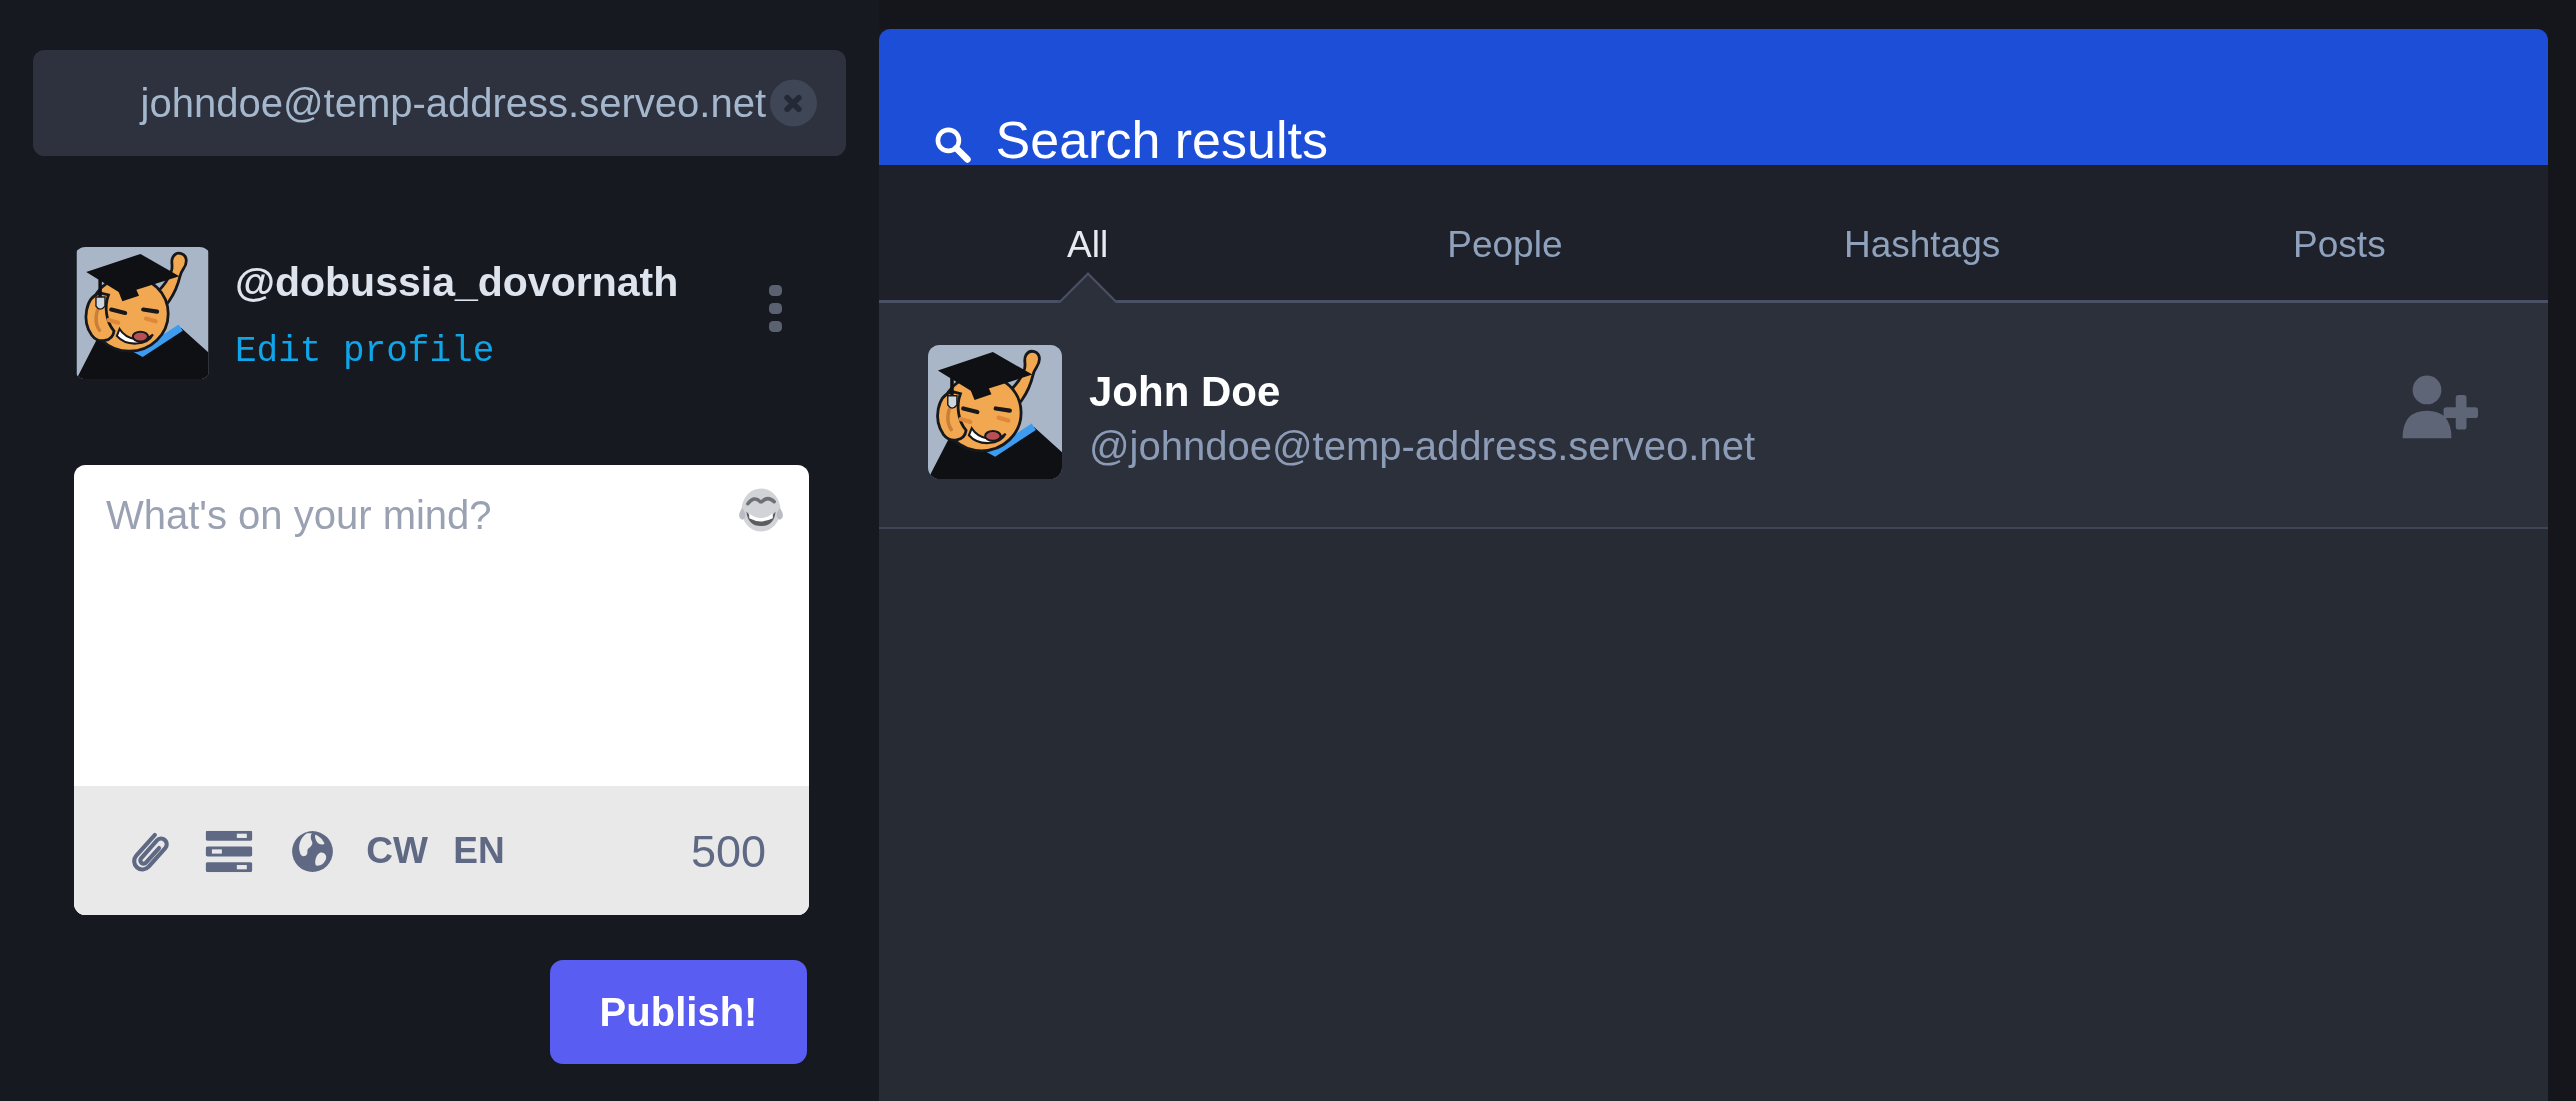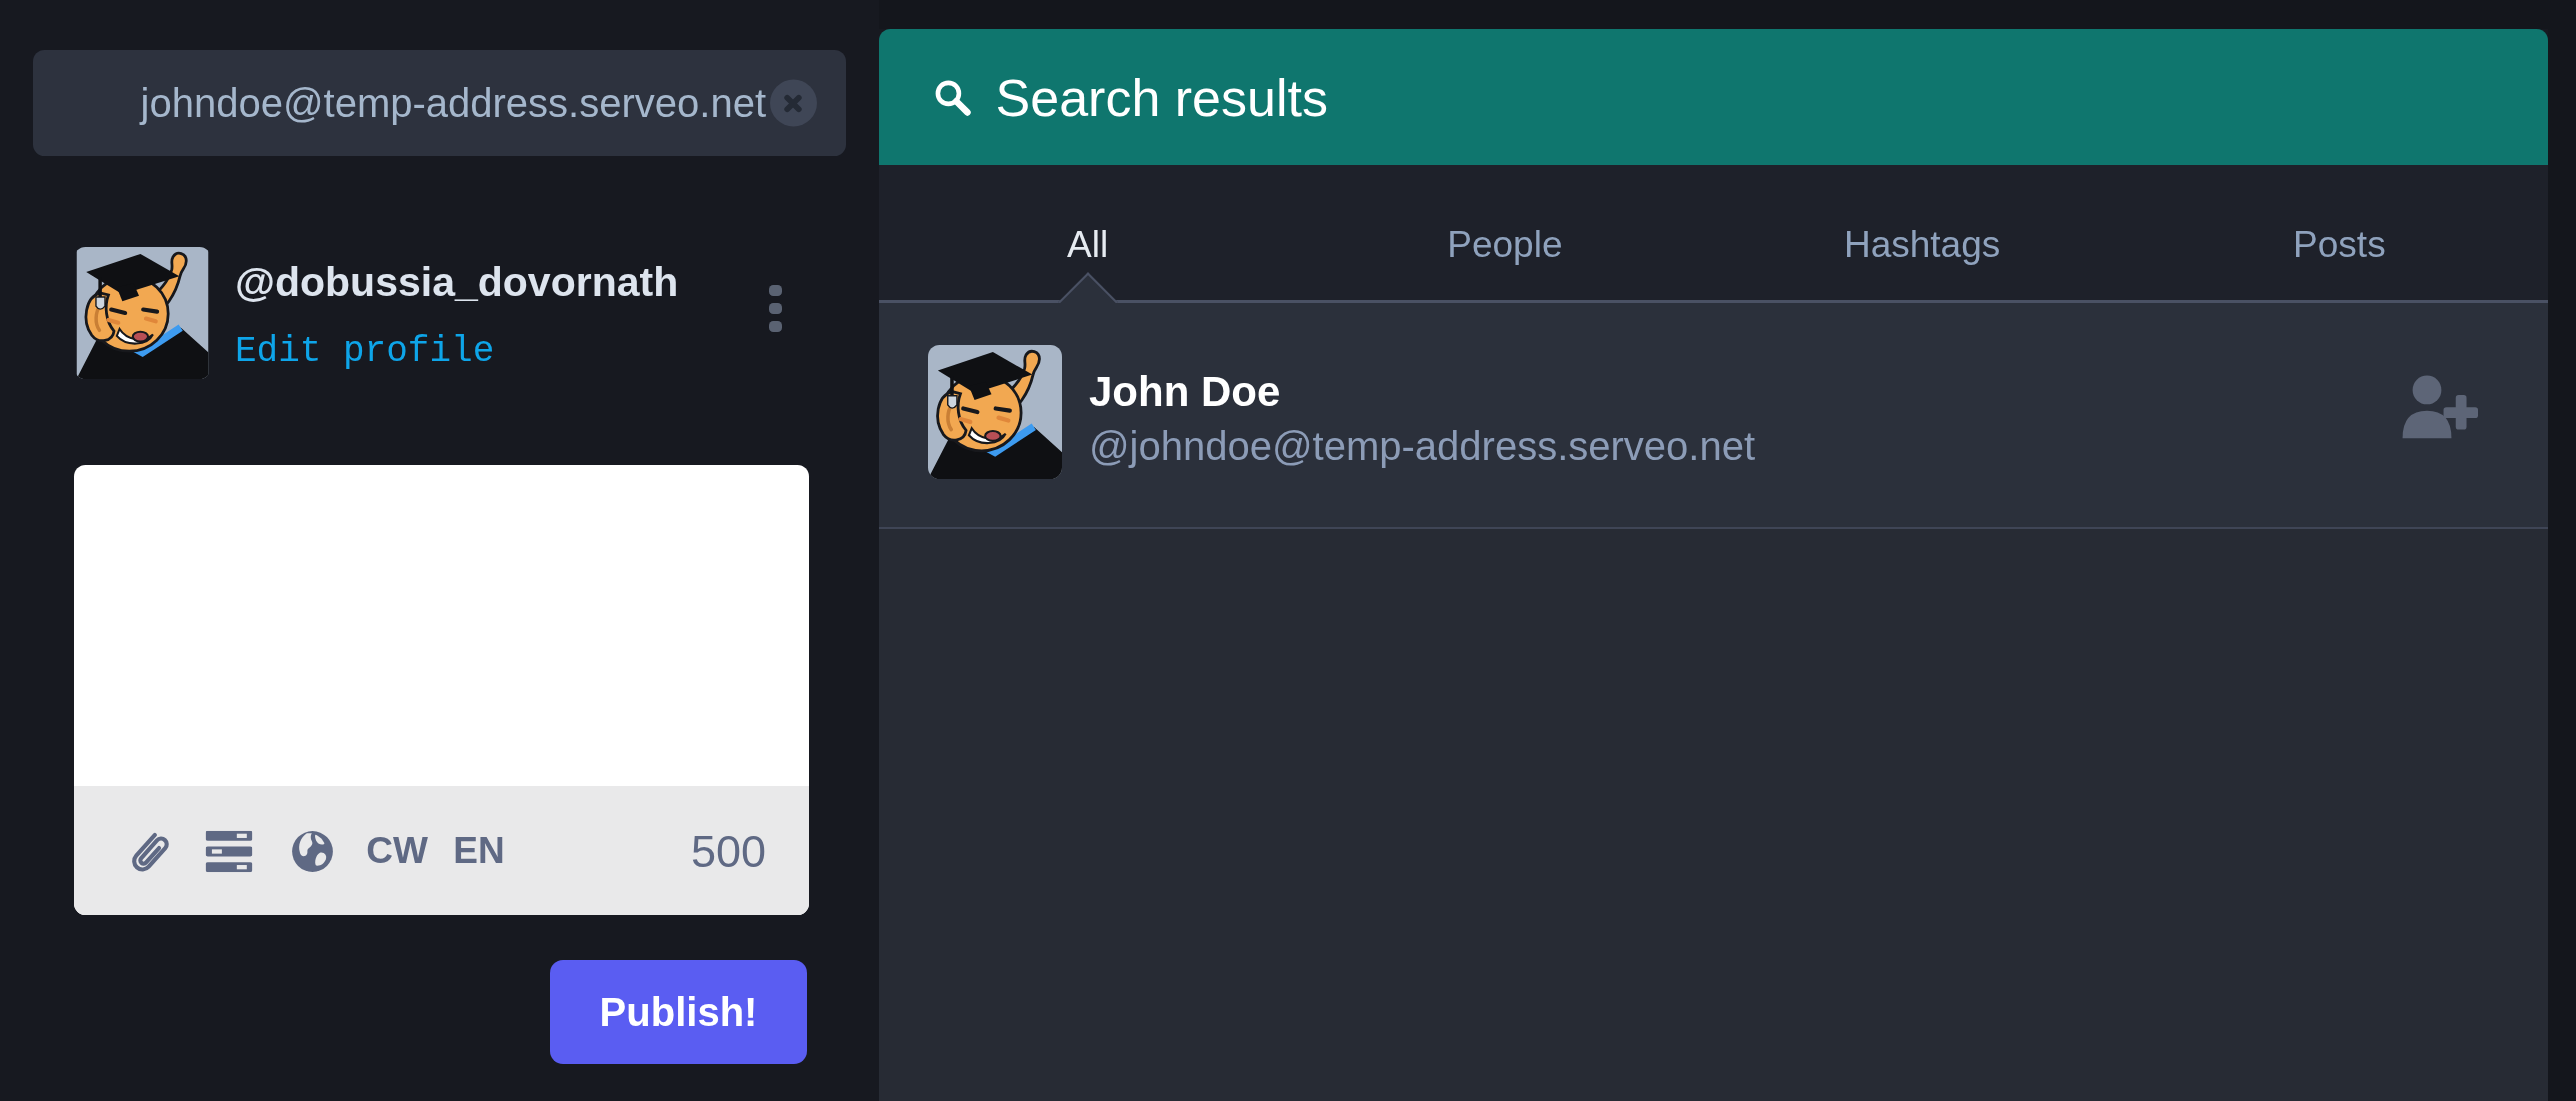--- a/index.html
+++ b/index.html
@@ -77,22 +77,22 @@
   .publish-btn{
     position:absolute;left:550px;top:960px;width:257px;height:104px;
     border-radius:13px;background:#5a5df2;border:none;cursor:pointer;
     color:#ffffff;font-size:40px;font-weight:bold;font-family:inherit;
   }
   
   .right-panel{position:absolute;left:879px;top:0;width:1669px;height:1101px;}
   .panel-top-strip{position:absolute;left:0;top:0;width:100%;height:29px;background:#14161c;}
   .right-gutter{position:absolute;left:2548px;top:0;width:28px;height:1101px;background:#14161c;}
   .panel-header{
-    position:absolute;left:0;top:29px;width:100%;height:137px;background:#0f766e;
-    border-radius:11.5px 11.5px 0 0;display:flex;align-items:center;
+    position:absolute;left:0;top:29px;width:100%;height:137px;background:#1d4ed8;
+    border-radius:11.5px 11.5px 0 0;display:flex;align-items:flex-end;
   }
   .header-search-icon{margin-left:53px;width:42px;height:42px;flex:none;}
   .panel-title{margin-left:21.6px;font-size:52px;color:#ffffff;line-height:1;}
   .tabs{
     position:absolute;left:0;top:165px;width:100%;height:160px;background:#1e212a;display:flex;
   }
   .tab{
     flex:1;display:flex;align-items:center;justify-content:center;
     font-size:37px;font-weight:500;color:#8fa2bd;background:none;border:none;cursor:pointer;font-family:inherit;
   }
@@ -215,20 +215,28 @@
     </button>
     <a class="profile-handle">@dobussia_dovornath</a>
     <a class="profile-edit">Edit profile</a>
     <button class="kebab-btn">
       <span class="kebab-dot"></span>
       <span class="kebab-dot"></span>
       <span class="kebab-dot"></span>
     </button>
 
     <div class="composer">
+      <div class="compose-area">
+        <span class="compose-placeholder">What's on your mind?</span>
+        <button class="emoji-btn">
+          <svg width="50" height="50" viewBox="0 0 70 70">
+              <use href="#sym-joy"></use>
+            </svg>
+        </button>
+      </div>
       <div class="compose-toolbar">
         <button class="tb-item tb-attach">
           <svg width="45" height="47" viewBox="0 0 62 66">
               <use href="#sym-paperclip"></use>
             </svg>
         </button>
         <button class="tb-item tb-poll">
           <svg width="47" height="42" viewBox="0 0 66 58">
               <use href="#sym-poll"></use>
             </svg>

